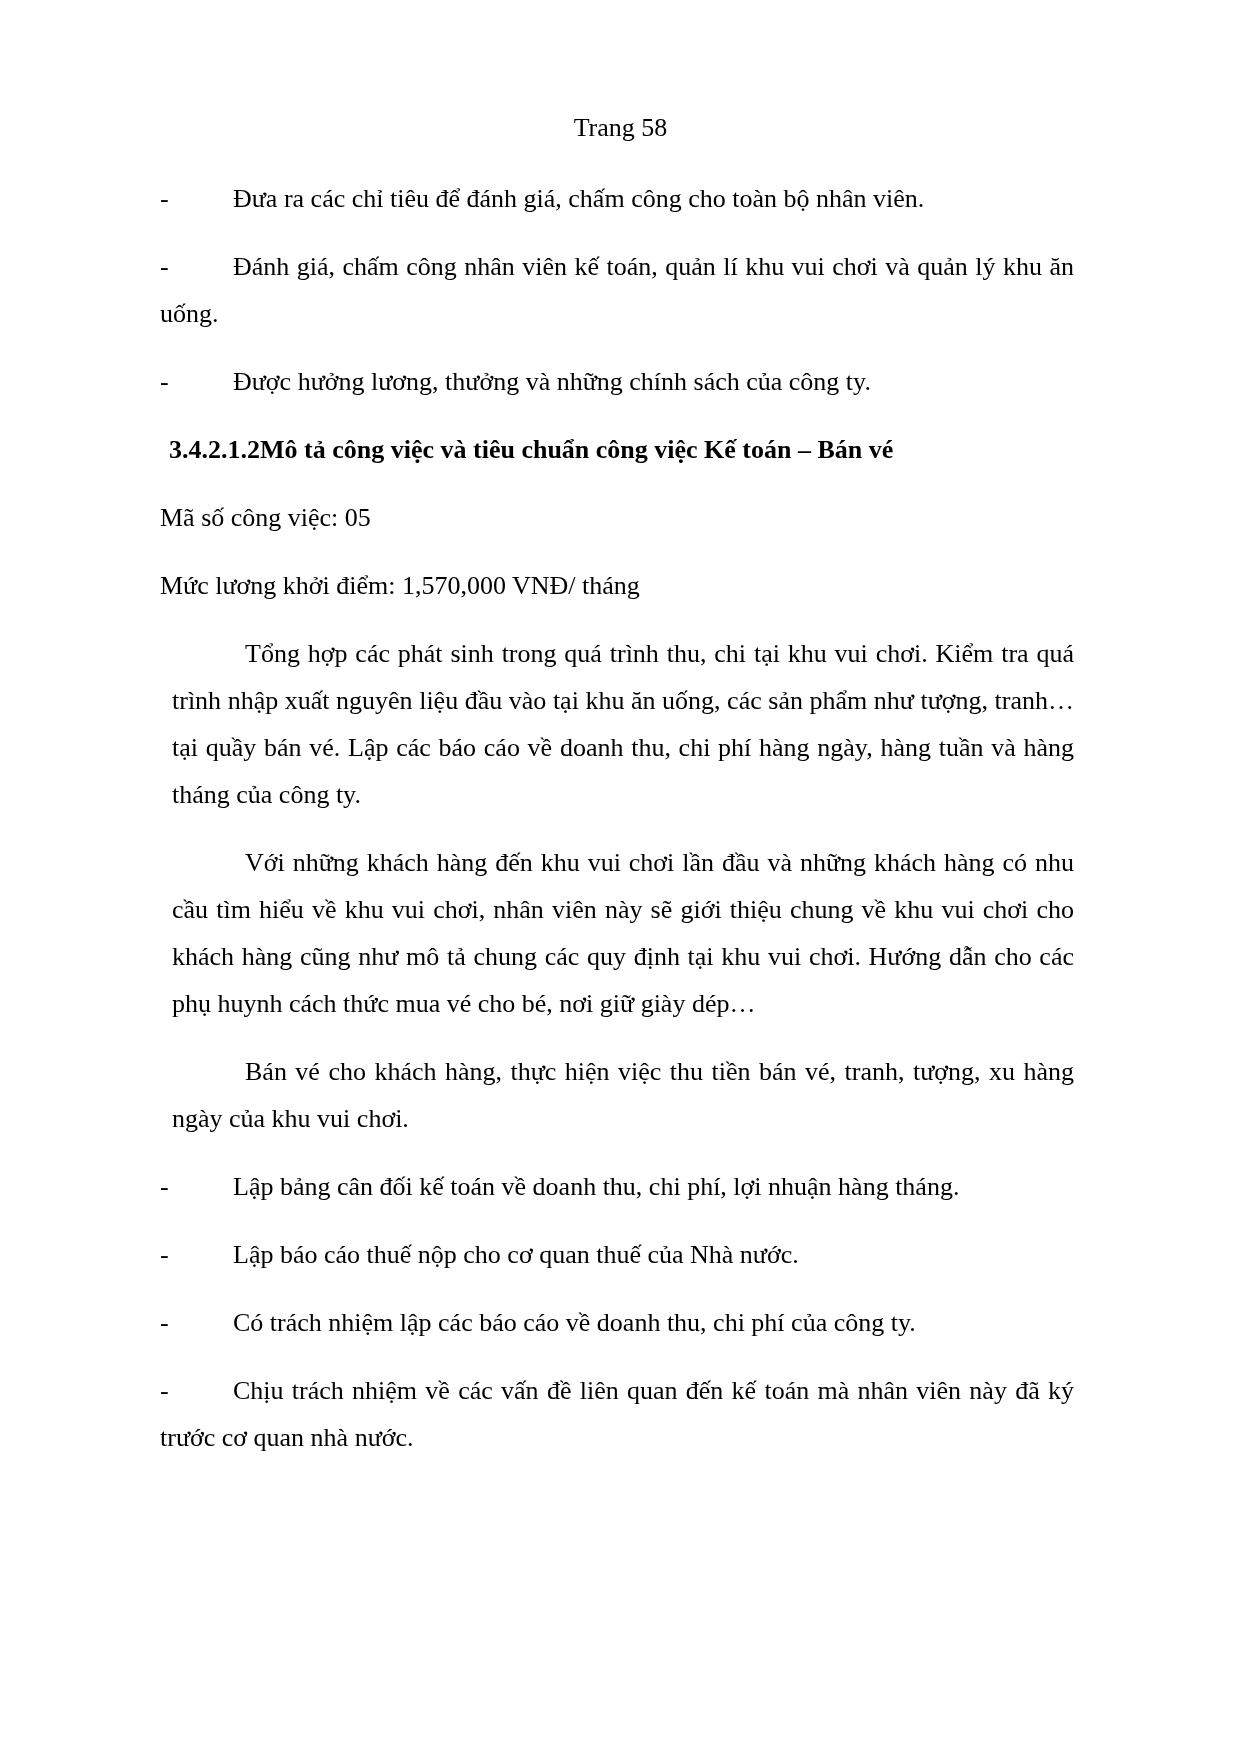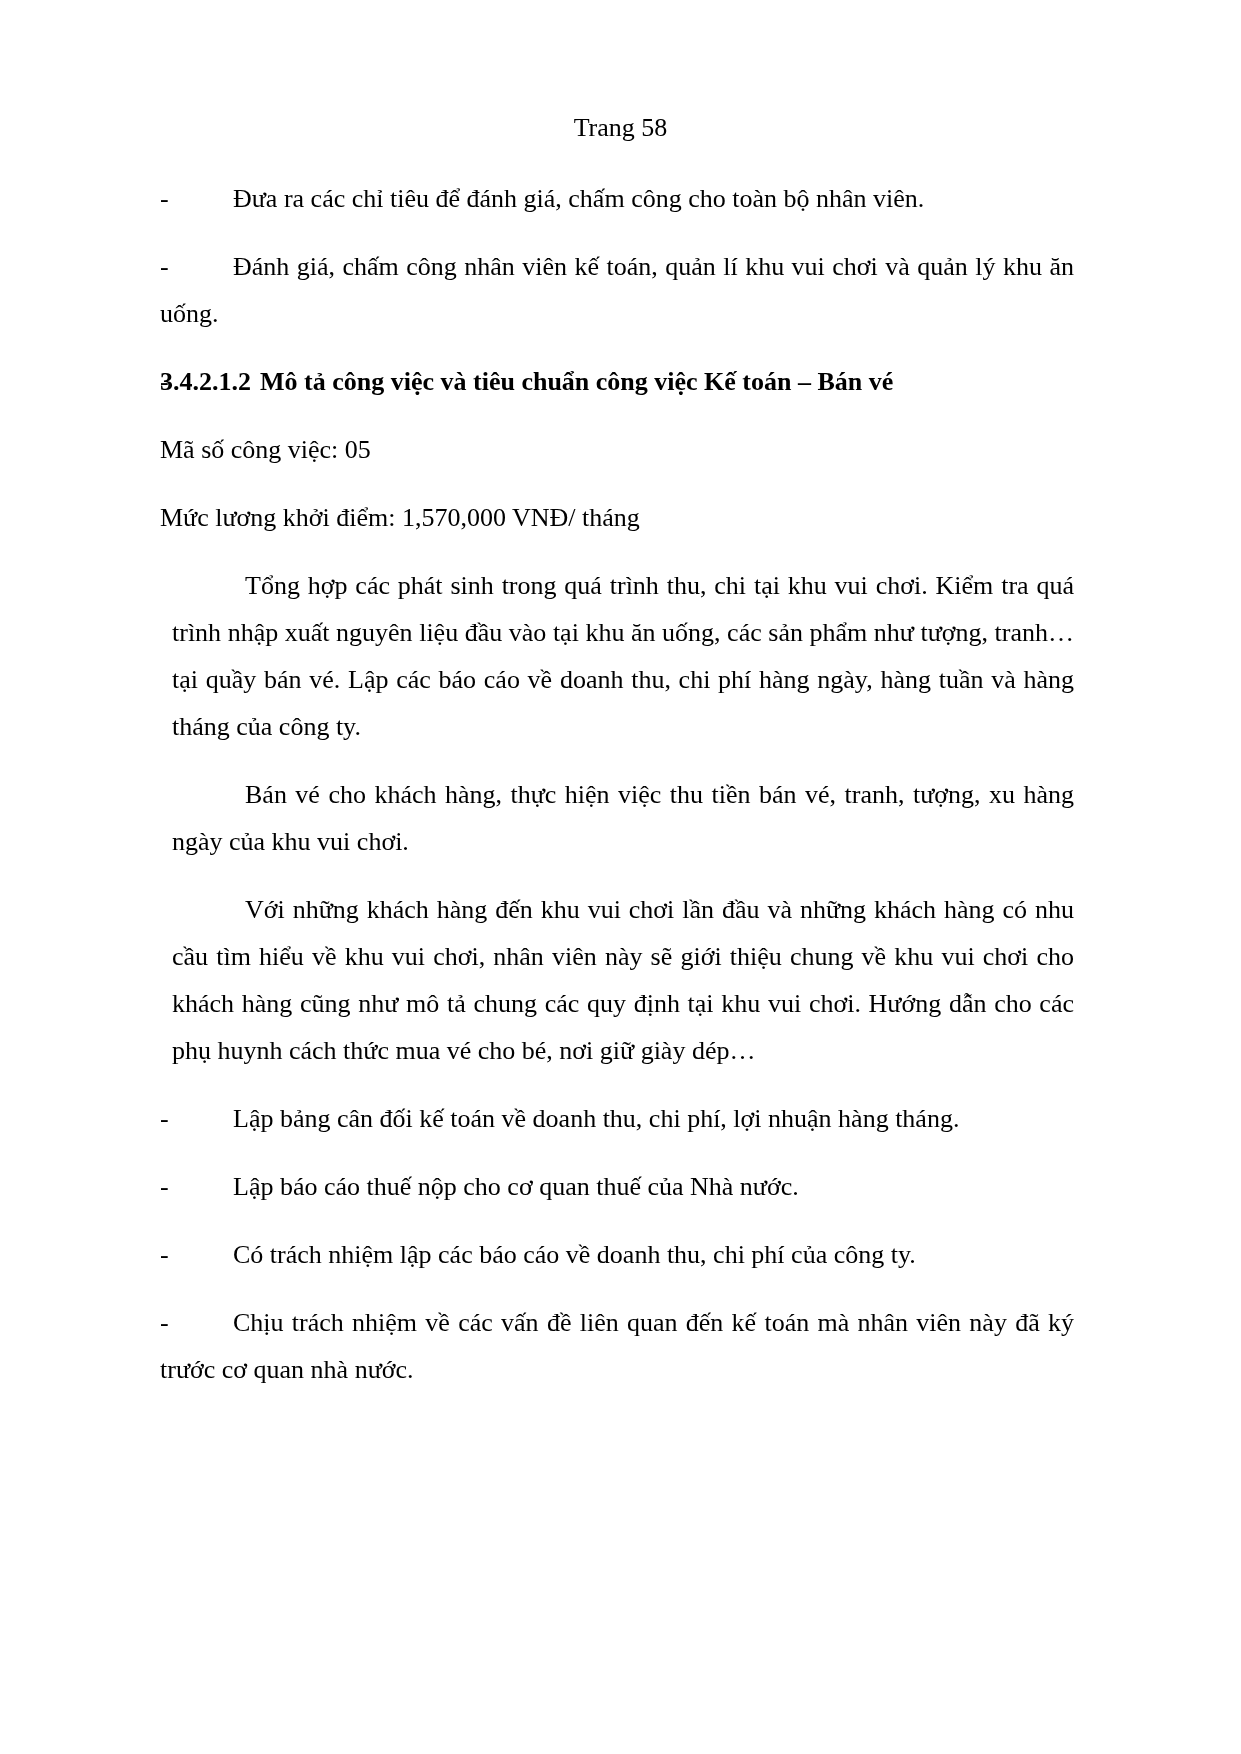--- a/index.html
+++ b/index.html
@@ -50,20 +50,21 @@
       top: 0;
       text-indent: 0;
     }
     .heading {
       font-weight: bold;
       margin: 0 0 21px 0;
     }
     .heading .num {
       display: inline-block;
       width: 100px;
+      text-align: right;
     }
     .plain {
       margin: 0 0 21px 0;
     }
     .para {
       text-indent: 73px;
       text-align: justify;
       margin: 0 0 21px 12px;
     }
   </style>
@@ -80,33 +81,34 @@
       <p class="bullet">
         <span class="dash">-</span>
         <span>Đưa ra các chỉ tiêu để đánh giá, chấm công cho toàn bộ nhân viên.</span>
       </p>
       <p class="bullet">
         <span class="dash">-</span>
         <span>Đánh giá, chấm công nhân viên kế toán, quản lí khu vui chơi và quản lý khu ăn uống.</span>
       </p>
       <p class="bullet">
         <span class="dash">-</span>
+        <span>Được hưởng lương, thưởng và những chính sách của công ty.</span>
       </p>
     </div>
 
     <p class="heading">
       <span class="num">3.4.2.1.2</span><span>Mô tả công việc và tiêu chuẩn công việc Kế toán – Bán vé</span>
     </p>
 
     <p class="plain">Mã số công việc: 05</p>
     <p class="plain">Mức lương khởi điểm: 1,570,000 VNĐ/ tháng</p>
 
     <p class="para">Tổng hợp các phát sinh trong quá trình thu, chi tại khu vui chơi. Kiểm tra quá trình nhập xuất nguyên liệu đầu vào tại khu ăn uống, các sản phẩm như tượng, tranh… tại quầy bán vé. Lập các báo cáo về doanh thu, chi phí hàng ngày, hàng tuần và hàng tháng của công ty.</p>
+    <p class="para">Với những khách hàng đến khu vui chơi lần đầu và những khách hàng có nhu cầu tìm hiểu về khu vui chơi, nhân viên này sẽ giới thiệu chung về khu vui chơi cho khách hàng cũng như mô tả chung các quy định tại khu vui chơi. Hướng dẫn cho các phụ huynh cách thức mua vé cho bé, nơi giữ giày dép…</p>
     <p class="para">Bán vé cho khách hàng, thực hiện việc thu tiền bán vé, tranh, tượng, xu hàng ngày của khu vui chơi.</p>
-    <p class="para">Với những khách hàng đến khu vui chơi lần đầu và những khách hàng có nhu cầu tìm hiểu về khu vui chơi, nhân viên này sẽ giới thiệu chung về khu vui chơi cho khách hàng cũng như mô tả chung các quy định tại khu vui chơi. Hướng dẫn cho các phụ huynh cách thức mua vé cho bé, nơi giữ giày dép…</p>
 
     <div>
       <p class="bullet">
         <span class="dash">-</span>
         <span>Lập bảng cân đối kế toán về doanh thu, chi phí, lợi nhuận hàng tháng.</span>
       </p>
       <p class="bullet">
         <span class="dash">-</span>
         <span>Lập báo cáo thuế nộp cho cơ quan thuế của Nhà nước.</span>
       </p>

